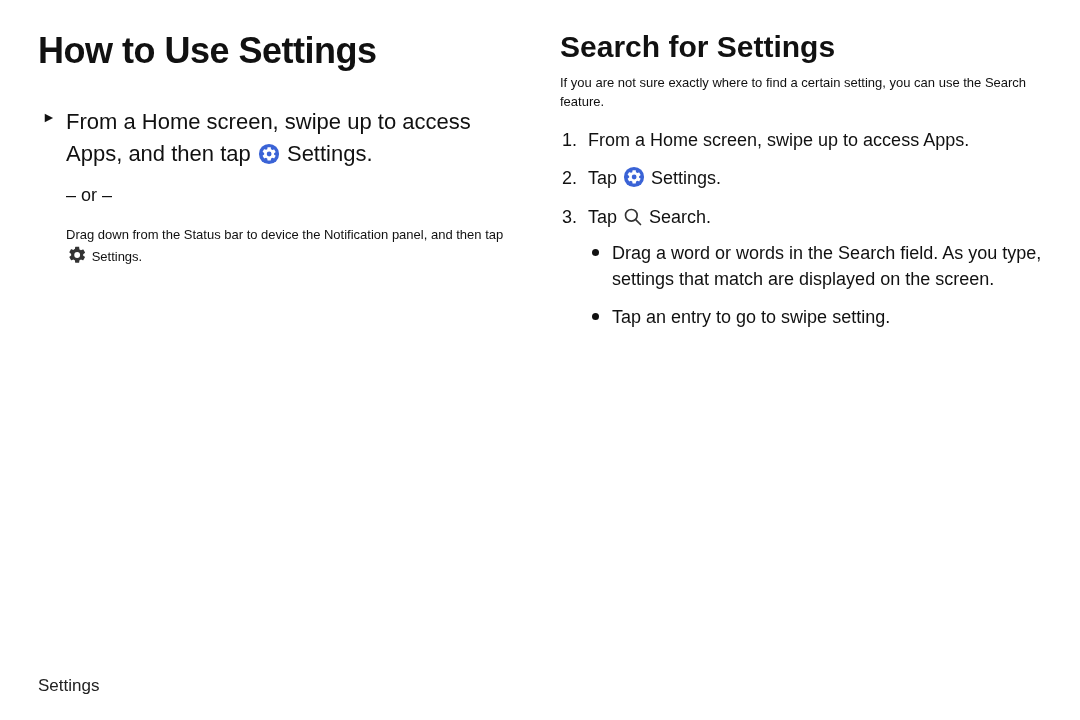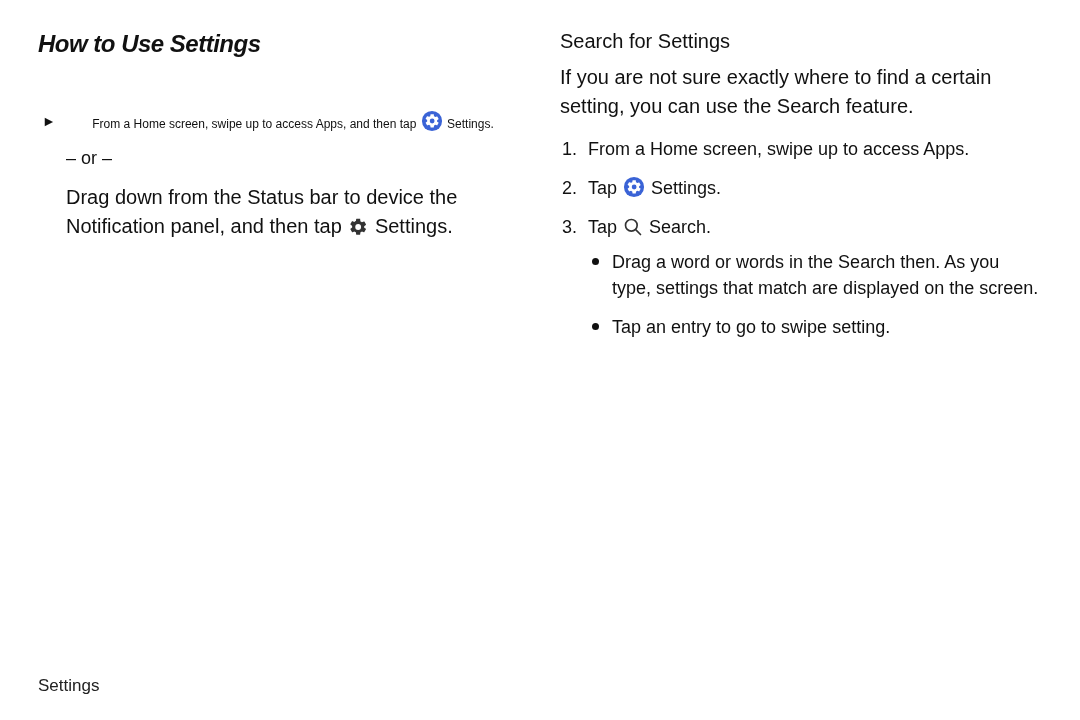--- a/index.html
+++ b/index.html
@@ -18,57 +18,55 @@
   }
   .columns {
     display: flex;
     gap: 40px;
   }
   .col {
     flex: 1;
     min-width: 0;
   }
   h1 {
-    font-size: 24px;
+    font-size: 36px;
     font-weight: 800;
     letter-spacing: -0.5px;
-    margin-bottom: 52px;
-    font-style: italic;
+    margin-bottom: 34px;
   }
   h2 {
-    font-size: 20px;
-    font-weight: 400;
+    font-size: 30px;
+    font-weight: 700;
     margin-bottom: 10px;
   }
   p {
-    font-size: 20px;
+    font-size: 13px;
     line-height: 1.45;
     margin-bottom: 14px;
   }
   .tri-list {
     list-style: none;
     padding-left: 0;
   }
   .tri-list > li {
     position: relative;
     padding-left: 28px;
-    font-size: 12px;
+    font-size: 22px;
     line-height: 1.45;
     margin-bottom: 12px;
-    text-align: center;
   }
   .tri-list > li::before {
     content: "►";
     position: absolute;
     left: 4px;
     top: 1px;
     font-size: 14px;
   }
   .or {
-    margin: 10px 0 12px 0;
+    margin: 10px 0 18px 0;
     font-size: 18px;
   }
   .indent-block {
     padding-left: 28px;
   }
   ol.steps {
     list-style: none;
     counter-reset: step;
     padding-left: 0;
   }
@@ -176,21 +174,21 @@
               <path fill="#fff" d="M19.4 13a7.5 7.5 0 0 0 .07-1 7.5 7.5 0 0 0-.07-1l2-1.55a.48.48 0 0 0 .12-.62l-1.9-3.3a.49.49 0 0 0-.6-.21l-2.36.95a7.3 7.3 0 0 0-1.73-1l-.36-2.52A.49.49 0 0 0 14.1 2h-3.8a.49.49 0 0 0-.48.41l-.36 2.52a7.3 7.3 0 0 0-1.73 1l-2.36-.95a.49.49 0 0 0-.6.21L2.87 8.5a.48.48 0 0 0 .12.62L5 10.67a7.5 7.5 0 0 0-.07 1 7.5 7.5 0 0 0 .07 1l-2 1.55a.48.48 0 0 0-.12.62l1.9 3.3a.49.49 0 0 0 .6.21l2.36-.95a7.3 7.3 0 0 0 1.73 1l.36 2.52a.49.49 0 0 0 .48.41h3.8a.49.49 0 0 0 .48-.41l.36-2.52a7.3 7.3 0 0 0 1.73-1l2.36.95a.49.49 0 0 0 .6-.21l1.9-3.3a.48.48 0 0 0-.12-.62ZM12.2 15.5A3.5 3.5 0 1 1 15.7 12a3.5 3.5 0 0 1-3.5 3.5Z" transform="scale(0.75) translate(4 4)"></path>
             </svg></span> <span class="bold">Settings</span>.
       </li>
       <li>
         <span>Tap </span><span class="icon"><svg width="20" height="20" viewBox="0 0 24 24">
               <circle cx="10" cy="10" r="7" fill="none" stroke="#333" stroke-width="2"></circle>
               <line x1="15.5" y1="15.5" x2="21" y2="21" stroke="#333" stroke-width="2" stroke-linecap="round"></line>
             </svg></span> <span class="bold">Search</span>.
         <ul class="bullets">
           <li>
-            <span>Drag a word or words in the </span><span class="bold">Search</span><span> then. As you type, settings that match are displayed on the screen.</span>
+            <span>Drag a word or words in the </span><span class="bold">Search</span><span> field. As you type, settings that match are displayed on the screen.</span>
           </li>
           <li>Tap an entry to go to swipe setting.</li>
         </ul>
       </li>
     </ol>
   </div>
 </div>
 
 <div class="footer">
   <span>Settings</span>

